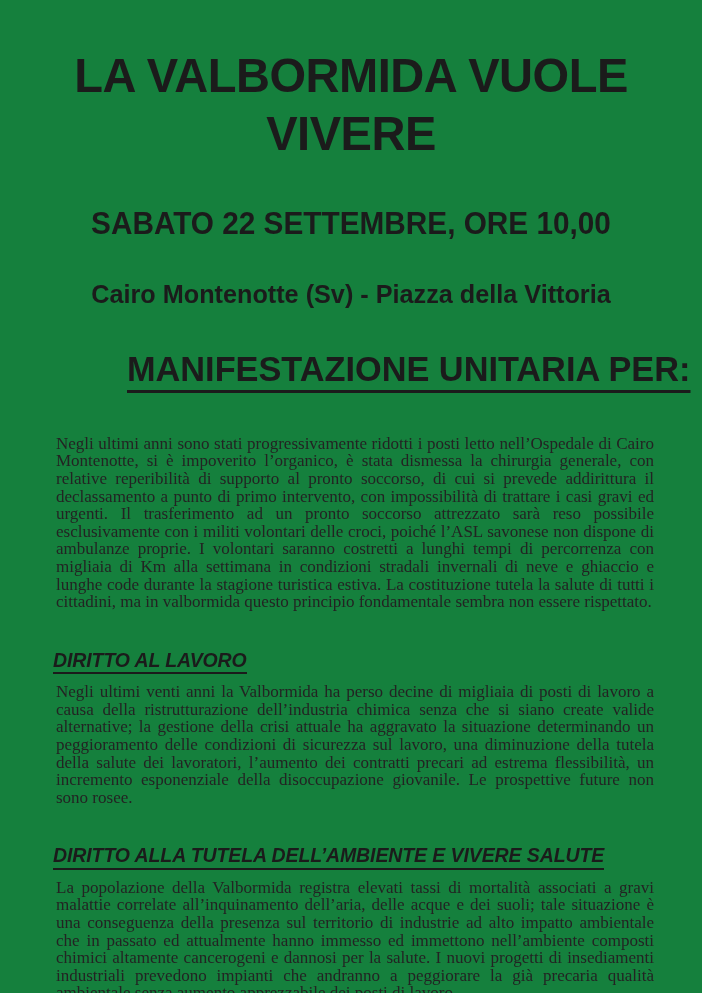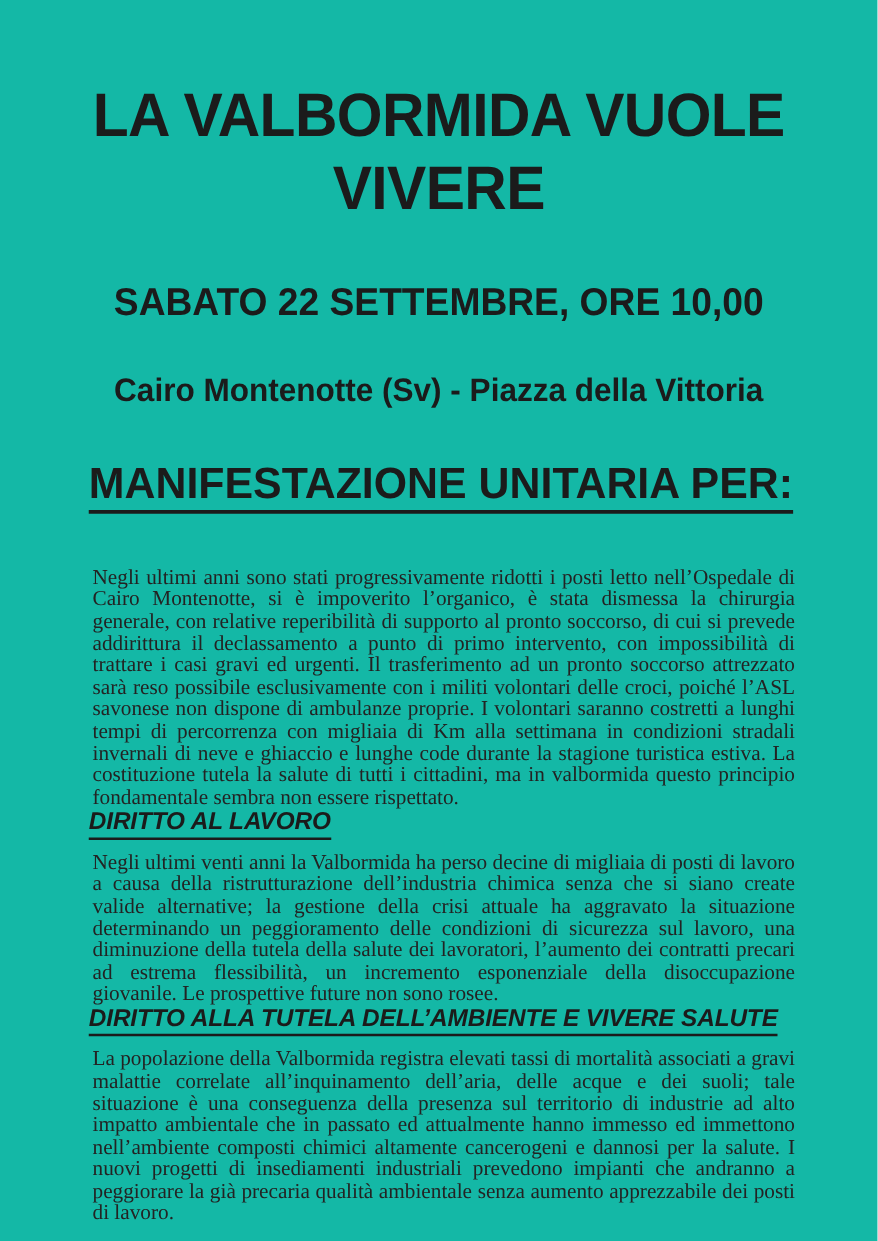--- a/index.html
+++ b/index.html
@@ -15,23 +15,23 @@
     overflow: hidden;
     font-family: "Liberation Serif", "DejaVu Serif", serif;
     color: #111111;
     -webkit-font-smoothing: antialiased;
   }
 
   .page {
     position: relative;
     width: 702px;
     height: 993px;
-    background: #14b8a6;
+    background: #15803d;
     box-sizing: border-box;
-    padding: 18px;
+    padding: 0;
   }
 
   
   .headline {
     text-align: center;
     font-family: "Liberation Sans", "DejaVu Sans", sans-serif;
     font-weight: bold;
     color: #1b1b1b;
     font-size: 49px;
     line-height: 1.18;
@@ -71,21 +71,21 @@
     margin: 0;
     padding-top: 37px;
     transform: scaleX(0.97);
     transform-origin: center top;
     white-space: nowrap;
   }
 
   
   .banner-wrap {
     padding: 40px 0 0 0;
-    margin-left: 53px;
+    text-align: right;
   }
   .banner {
     display: inline-block;
     font-family: "Liberation Sans", "DejaVu Sans", sans-serif;
     font-weight: bold;
     color: #1b1b1b;
     font-size: 35px;
     line-height: 1.08;
     border-bottom: 3px solid #1b1b1b;
     padding-bottom: 2px;
@@ -94,20 +94,21 @@
     transform-origin: left top;
   }
 
   
   .content {
     margin-left: 53px;
     margin-right: 48px;
   }
 
   .section {
+    margin-top: 38px;
   }
   .section:first-child {
     margin-top: 42px;
   }
 
   .section-title {
     display: inline-block;
     font-family: "Liberation Sans", "DejaVu Sans", sans-serif;
     font-weight: bold;
     font-style: italic;

